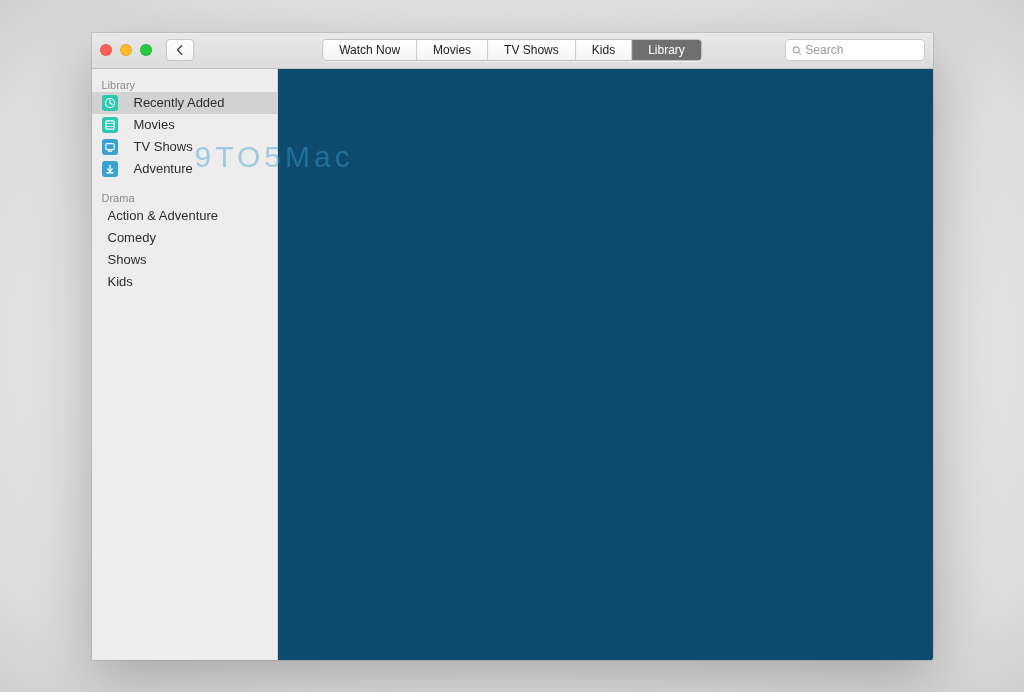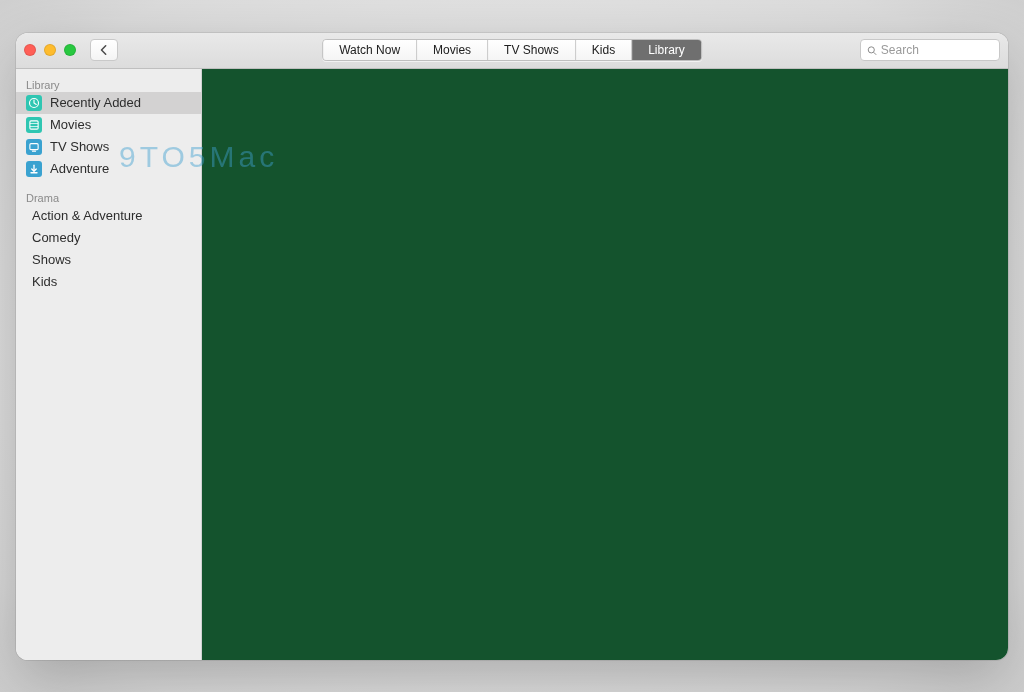--- a/index.html
+++ b/index.html
@@ -4,23 +4,23 @@
   <style>
     * { margin:0; padding:0; box-sizing:border-box; }
     html,body { height:100%; }
     body {
       font-family: -apple-system, "Helvetica Neue", Helvetica, Arial, sans-serif;
       font-size:13px;
       background: radial-gradient(ellipse at center, #f6f6f6 0%, #dcdcdc 85%, #cfcfcf 100%);
       display:flex; align-items:center; justify-content:center;
     }
     .window {
-      width:992px; height:627px;
+      width:841px; height:627px;
       background:#fff;
-      border-radius:12px;
+      border-radius:2px;
       box-shadow:0 20px 60px rgba(0,0,0,0.25), 0 0 0 1px rgba(0,0,0,0.08);
       overflow:hidden;
       display:flex; flex-direction:column;
     }
     .toolbar {
       height:36px;
       background:linear-gradient(#e9e9e9,#dcdcdc);
       border-bottom:1px solid #bfbfbf;
       display:flex; align-items:center;
       padding:0 8px;
@@ -92,35 +92,35 @@
       padding-top:6px;
       font-size:13px;
     }
     .section-title {
       color:#8a8a8a;
       font-size:11px;
       font-weight:500;
       padding:4px 10px 1px;
     }
     .item {
-      display:flex;align-items:center;gap:8px;
+      display:flex;align-items:center;gap:16px;
       padding:2px 10px;
       height:22px;
       color:#2d2d2d;
     }
     .item.selected{background:#d3d2d2;}
     .item .iconbox{
       width:16px;height:16px;
       border-radius:3px;
       display:flex;align-items:center;justify-content:center;
     }
     .iconbox svg{width:12px;height:12px;fill:#fff;}
     .item.noicon{padding-left:16px;}
     .content {
-      flex:1; background:#14532d; position:relative;
+      flex:1; background:#0c4a6e; position:relative;
     }
     .watermark{
       position:absolute;
       top:71px; left:-83px;
       font-size:30px;
       font-weight:400;
       letter-spacing:4px;
       color:rgba(62,159,208,0.45);
       pointer-events:none; user-select:none;
     }

